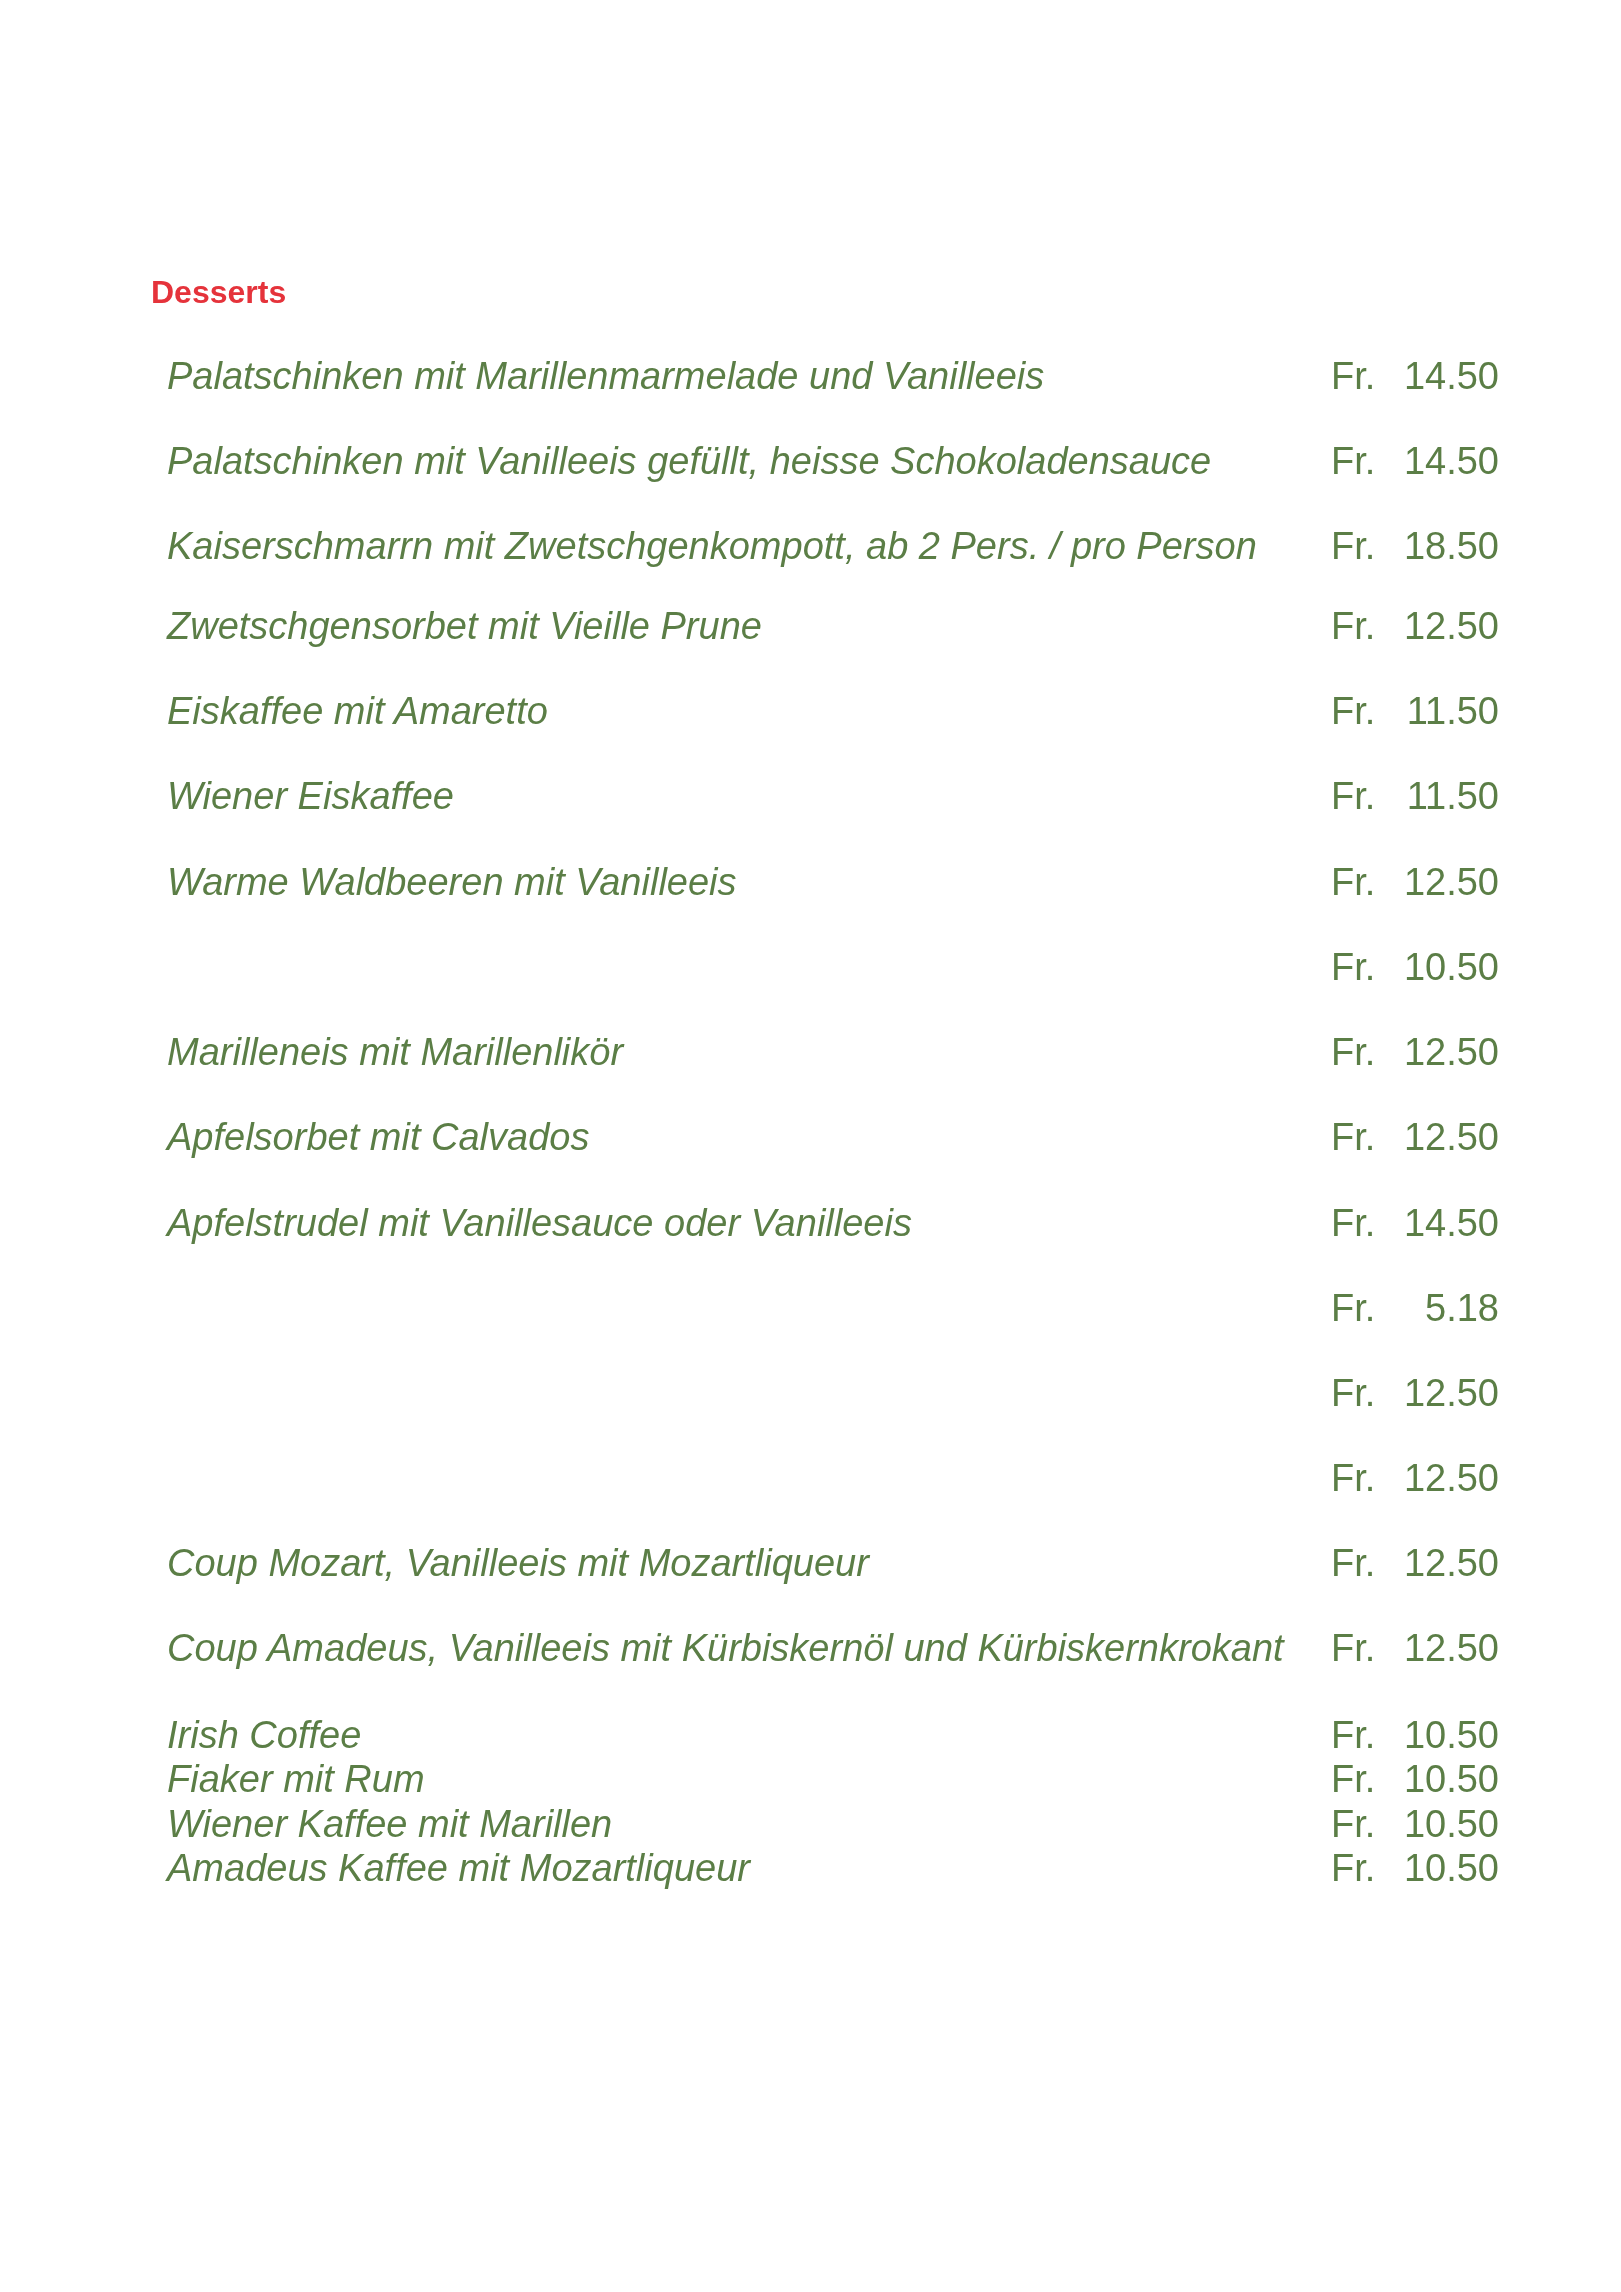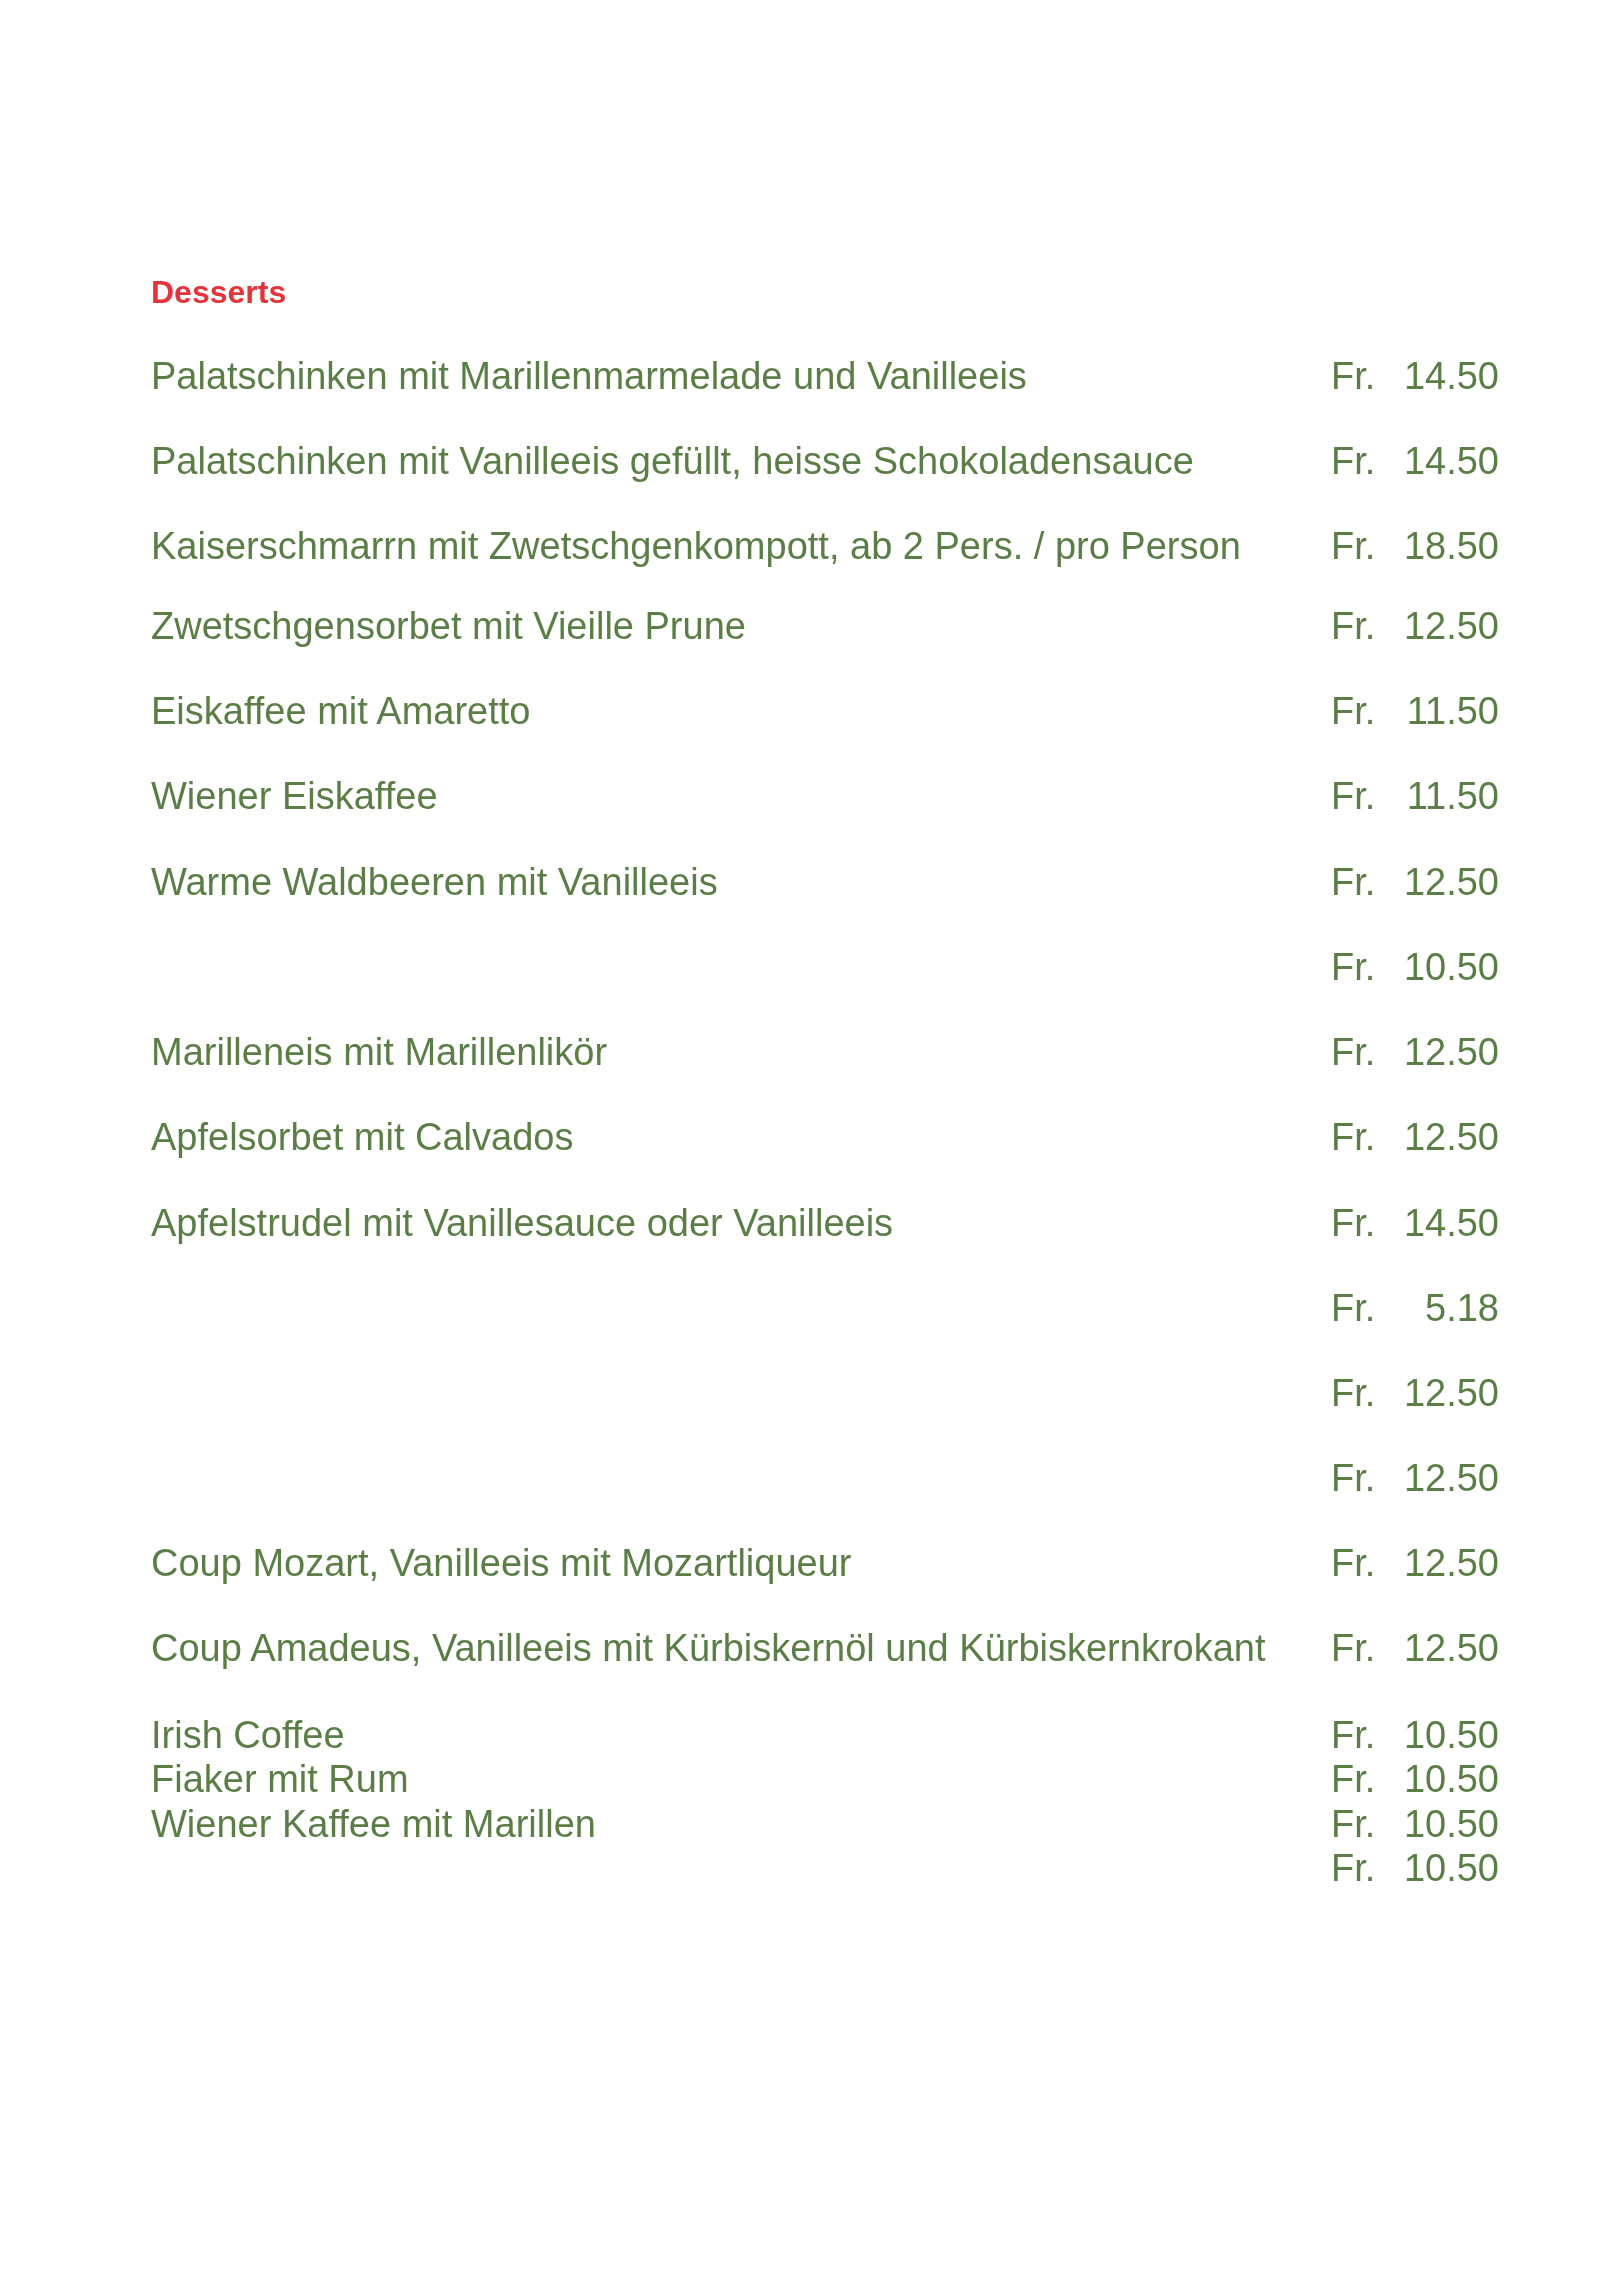--- a/index.html
+++ b/index.html
@@ -2,21 +2,21 @@
 <html><head>
   <meta charset="utf-8">
   <style>
     html, body { margin: 0; padding: 0; background: #ffffff; }
     body { width: 1621px; height: 2293px; position: relative; overflow: hidden;
            font-family: "Liberation Sans", sans-serif; }
     .title { position: absolute; left: 151px; top: 269px; font-size: 32px; font-weight: bold;
              color: #e5333b; line-height: 47px; margin: 0; }
     .row { position: absolute; left: 151px; width: 1364px; height: 47px; line-height: 47px;
            font-size: 38px; color: #5b7e46; }
-    .row .name { position: absolute; left: 0; top: 0; white-space: nowrap; }
+    .row .name { position: absolute; left: 16px; top: 0; white-space: nowrap; font-style: italic; }
     .row .cur { position: absolute; left: 1180px; top: 0; text-align: right; }
     .row .price { position: absolute; right: 16px; top: 0; }
   </style>
 </head>
 <body>
 
 <h1 class="title">Desserts</h1>
 
 <div>
   <div class="row" style="top:353px">
@@ -107,17 +107,18 @@
     <span class="name">Fiaker mit Rum</span>
     <span class="cur">Fr.</span>
     <span class="price">10.50</span>
   </div>
   <div class="row" style="top:1801px">
     <span class="name">Wiener Kaffee mit Marillen</span>
     <span class="cur">Fr.</span>
     <span class="price">10.50</span>
   </div>
   <div class="row" style="top:1845px">
+    <span class="name">Amadeus Kaffee mit Mozartliqueur</span>
     <span class="cur">Fr.</span>
     <span class="price">10.50</span>
   </div>
 </div>
 
 
 </body></html>

